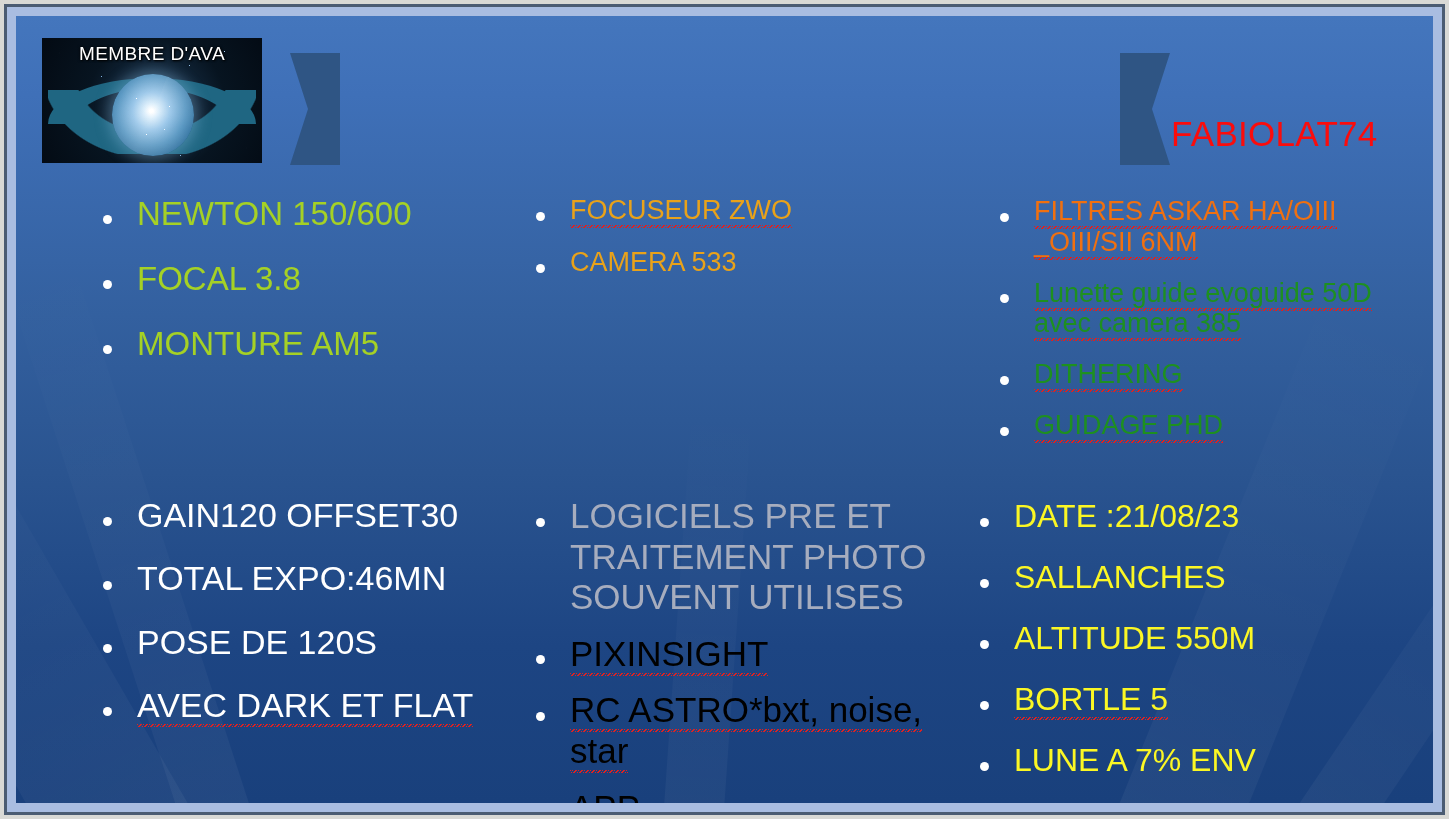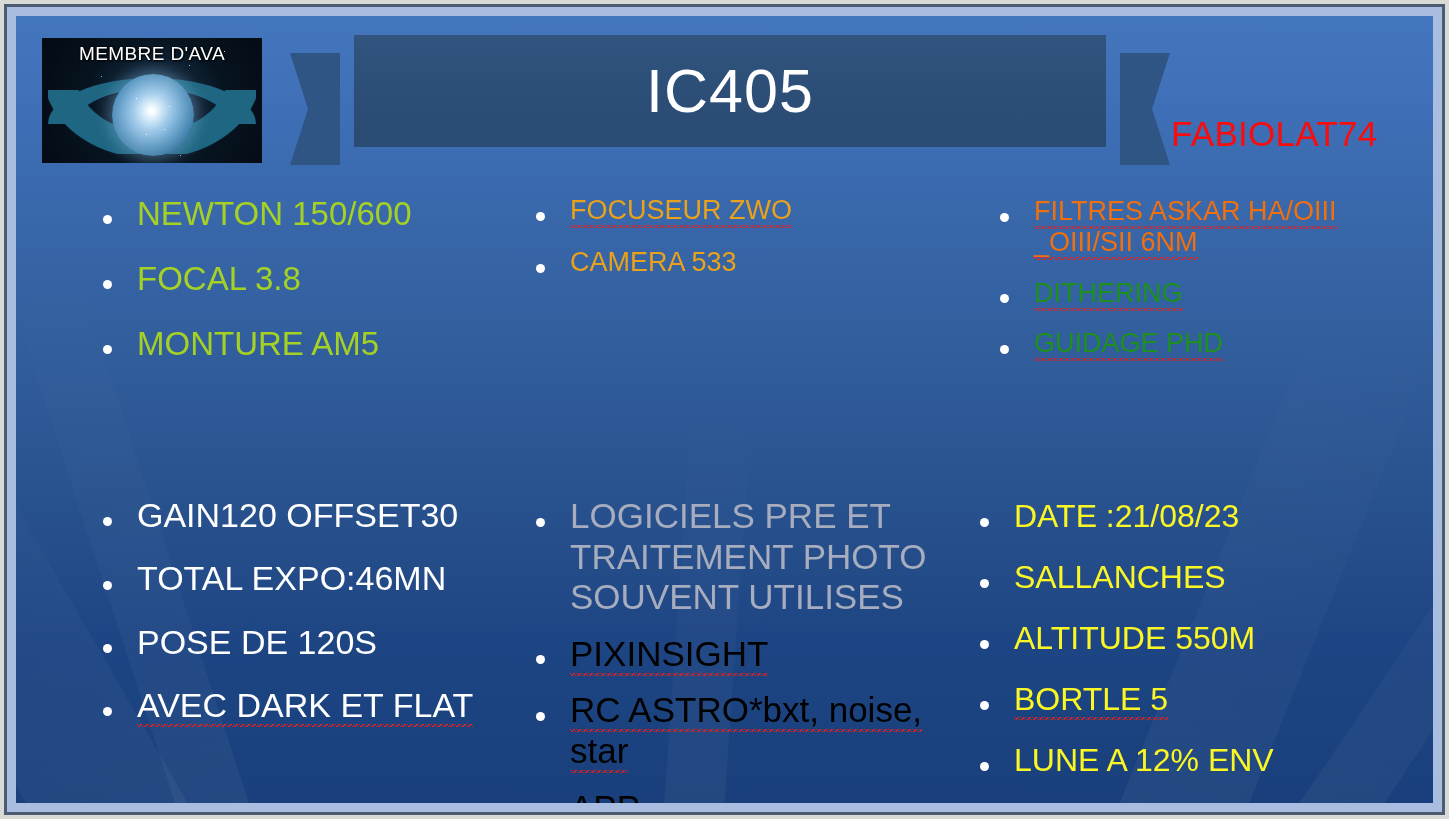--- a/index.html
+++ b/index.html
@@ -134,43 +134,41 @@
       <div id="lid-bot" class="lid"></div>
       <div id="iris">
         <div id="iris-arms"></div>
       </div>
       <div id="logo-text">MEMBRE D'AVA</div>
     </div>
 
     <div id="ribbon">
       <div id="tail-left" class="tail"></div>
       <div id="tail-right" class="tail"></div>
-      <div id="ribbon-body">
-        <span id="ribbon-title">IC405</span>
-      </div>
     </div>
 
     <div id="author">FABIOLAT74</div>
 
     <div class="col" id="col-a">
       <ul class="bl">
           <li style="color: rgb(165, 209, 37);"><span class="txt">NEWTON 150/600</span></li>
           <li style="color: rgb(165, 209, 37);"><span class="txt">FOCAL 3.8</span></li>
           <li style="color: rgb(165, 209, 37);"><span class="txt">MONTURE AM5</span></li>
         </ul>
     </div>
     <div class="col" id="col-b">
       <ul class="bl">
           <li style="color: rgb(233, 162, 26);"><span class="txt sq">FOCUSEUR ZWO</span></li>
           <li style="color: rgb(233, 162, 26);"><span class="txt">CAMERA 533</span></li>
         </ul>
     </div>
     <div class="col" id="col-c">
       <ul class="bl">
           <li style="color: rgb(240, 112, 16);"><span class="txt sq">FILTRES  ASKAR HA/OIII _OIII/SII  6NM</span></li>
+          <li style="color: rgb(30, 144, 32);"><span class="txt sq">Lunette guide evoguide 50D avec camera 385</span></li>
           <li style="color: rgb(30, 144, 32);"><span class="txt sq">DITHERING</span></li>
           <li style="color: rgb(30, 144, 32);"><span class="txt sq">GUIDAGE PHD</span></li>
         </ul>
     </div>
     <div class="col" id="col-d">
       <ul class="bl">
           <li style="color: rgb(255, 255, 255);"><span class="txt">GAIN120  OFFSET30</span></li>
           <li style="color: rgb(255, 255, 255);"><span class="txt">TOTAL  EXPO:46MN</span></li>
           <li style="color: rgb(255, 255, 255);"><span class="txt">POSE DE  120S</span></li>
           <li style="color: rgb(255, 255, 255);"><span class="txt sq">AVEC DARK ET FLAT</span></li>
@@ -184,18 +182,18 @@
           <li style="color: rgb(0, 0, 0);"><span class="txt sq">APP</span></li>
           <li style="color: rgb(0, 0, 0);">&nbsp;</li>
         </ul>
     </div>
     <div class="col" id="col-f">
       <ul class="bl">
           <li style="color: rgb(251, 247, 36);"><span class="txt">DATE :21/08/23</span></li>
           <li style="color: rgb(251, 247, 36);"><span class="txt">SALLANCHES</span></li>
           <li style="color: rgb(251, 247, 36);"><span class="txt">ALTITUDE 550M</span></li>
           <li style="color: rgb(251, 247, 36);"><span class="txt sq">BORTLE 5</span></li>
-          <li style="color: rgb(251, 247, 36);"><span class="txt">LUNE A  12% ENV</span></li>
+          <li style="color: rgb(251, 247, 36);"><span class="txt">LUNE A  7% ENV</span></li>
         </ul>
     </div>
 
   </div>
 </div>
 
 </body></html>

